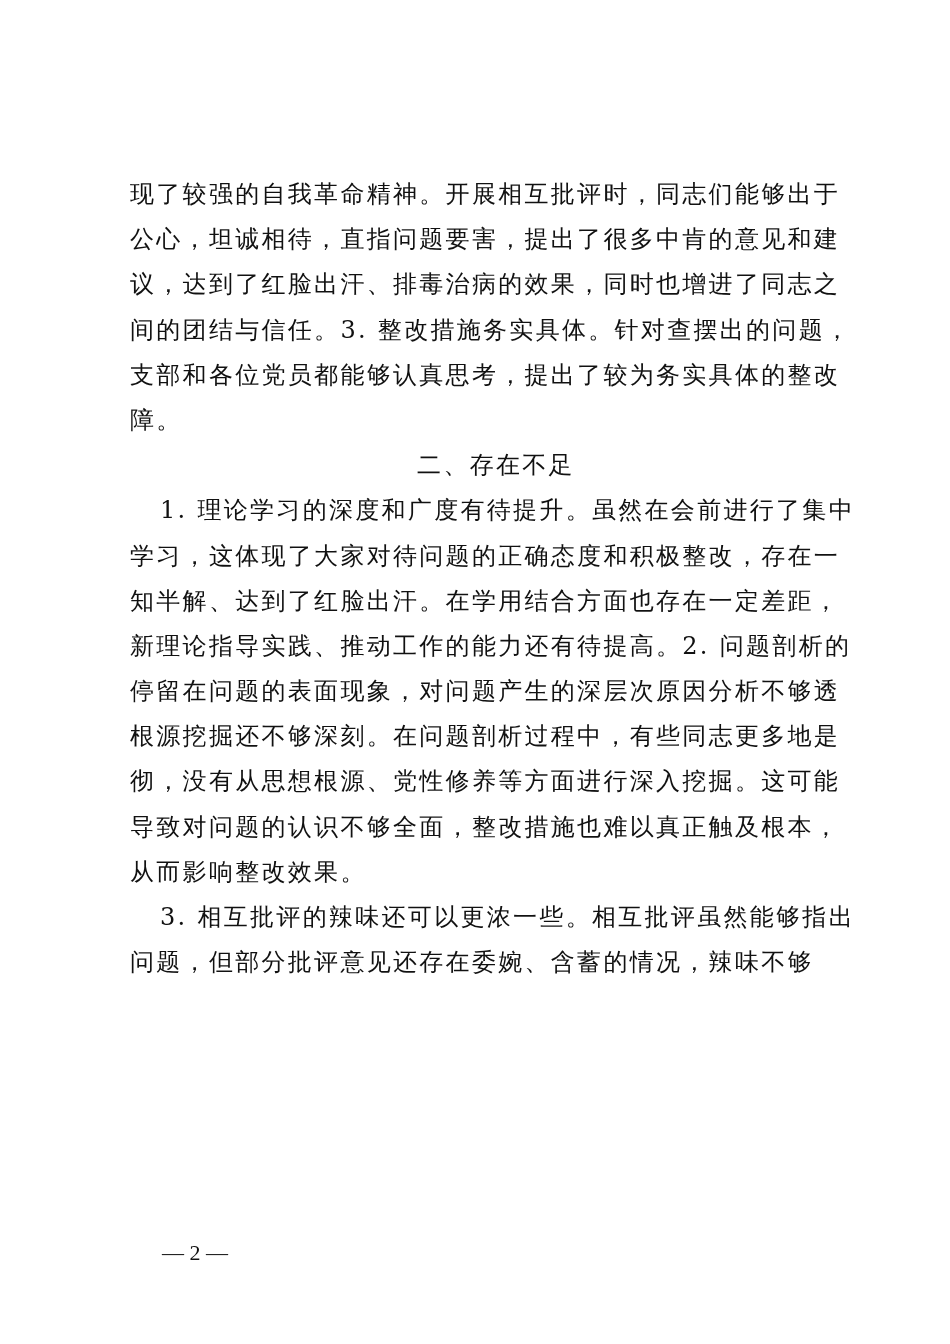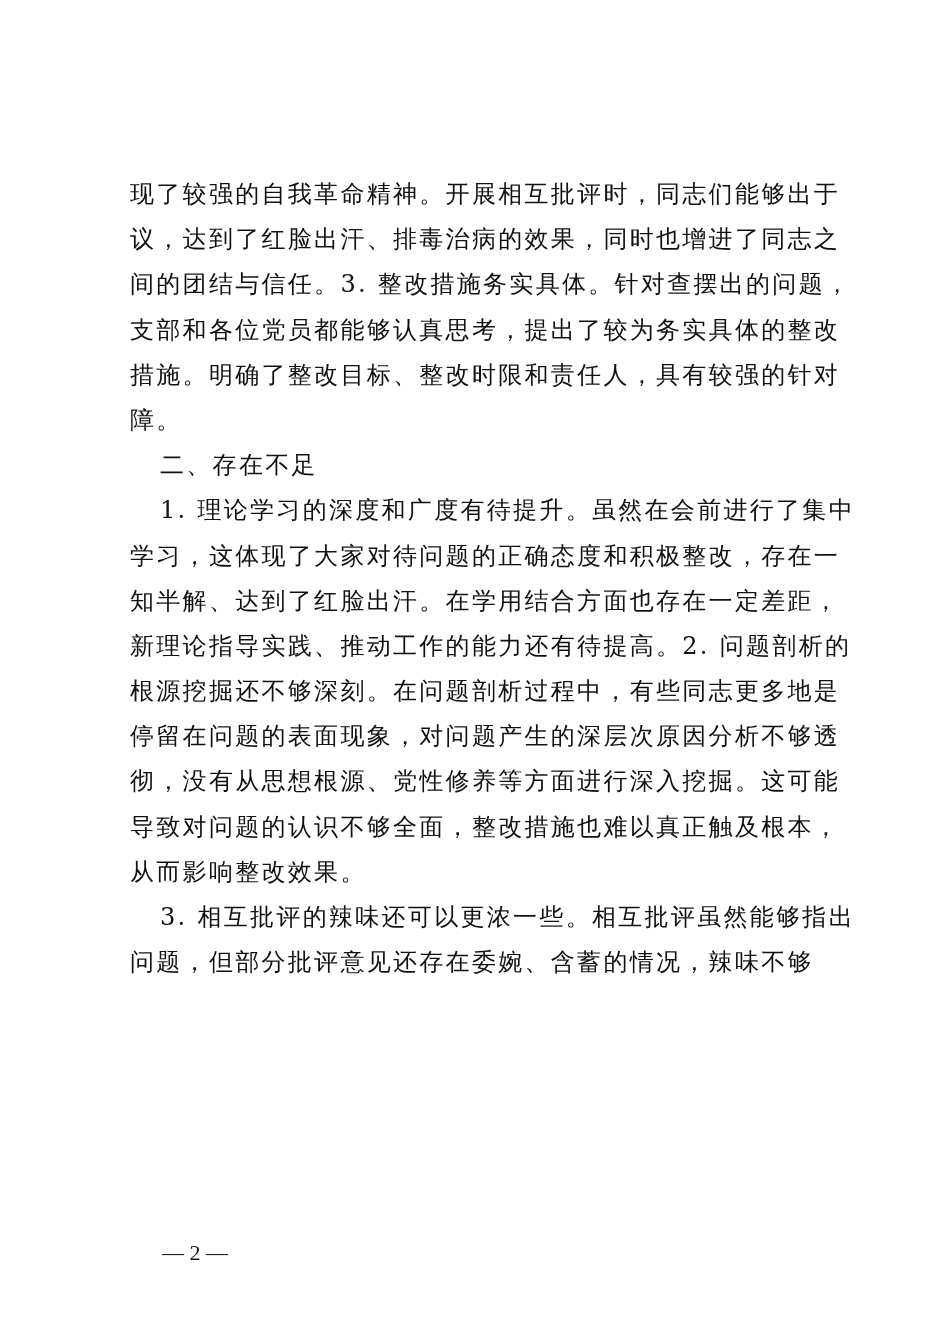--- a/index.html
+++ b/index.html
@@ -6,45 +6,45 @@
     body { width: 950px; height: 1344px; position: relative; overflow: hidden; }
     .page { position: absolute; left: 0; top: 0; width: 950px; height: 1344px; background: #ffffff; padding-left: 48px; }
     .text-block { position: absolute; left: 130px; top: 172px; width: 702px; }
     .line {
       height: 45.2px; line-height: 45.2px;
       font-family: "DejaVu Serif", "Liberation Serif", serif;
       font-size: 24px; color: #111111;
       white-space: nowrap; letter-spacing: 2.3px;
     }
     .line.indent { padding-left: 30px; }
-    .line.heading { padding-left: 30px; font-family: "DejaVu Sans", "Liberation Sans", sans-serif; font-weight: normal; }
+    .line.heading { padding-left: 30px; font-family: "DejaVu Sans", "Liberation Sans", sans-serif; font-weight: normal; text-align: center; }
     .footer {
       position: absolute; left: 162px; top: 1240px;
       font-family: "Liberation Serif", "DejaVu Serif", serif;
       font-size: 22px; color: #111111; white-space: nowrap;
     }
   </style>
 </head>
 <body>
 
 <div class="page">
   <div class="text-block">
     <div class="line">现了较强的自我革命精神。开展相互批评时，同志们能够出于</div>
+    <div class="line">公心，坦诚相待，直指问题要害，提出了很多中肯的意见和建</div>
     <div class="line">议，达到了红脸出汗、排毒治病的效果，同时也增进了同志之</div>
     <div class="line">间的团结与信任。3. 整改措施务实具体。针对查摆出的问题，</div>
     <div class="line">支部和各位党员都能够认真思考，提出了较为务实具体的整改</div>
-    <div class="line">措施。明确了整改目标、整改时限和责任人，具有较强的针对</div>
     <div class="line">障。</div>
     <div class="line heading">二、存在不足</div>
     <div class="line indent">1. 理论学习的深度和广度有待提升。虽然在会前进行了集中</div>
     <div class="line">学习，这体现了大家对待问题的正确态度和积极整改，存在一</div>
     <div class="line">知半解、达到了红脸出汗。在学用结合方面也存在一定差距，</div>
     <div class="line">新理论指导实践、推动工作的能力还有待提高。2. 问题剖析的</div>
+    <div class="line">停留在问题的表面现象，对问题产生的深层次原因分析不够透</div>
     <div class="line">根源挖掘还不够深刻。在问题剖析过程中，有些同志更多地是</div>
-    <div class="line">停留在问题的表面现象，对问题产生的深层次原因分析不够透</div>
     <div class="line">彻，没有从思想根源、党性修养等方面进行深入挖掘。这可能</div>
     <div class="line">导致对问题的认识不够全面，整改措施也难以真正触及根本，</div>
     <div class="line">从而影响整改效果。</div>
     <div class="line indent">3. 相互批评的辣味还可以更浓一些。相互批评虽然能够指出</div>
     <div class="line">问题，但部分批评意见还存在委婉、含蓄的情况，辣味不够</div>
   </div>
 
   <div class="footer">— 2 —</div>
 </div>
 

